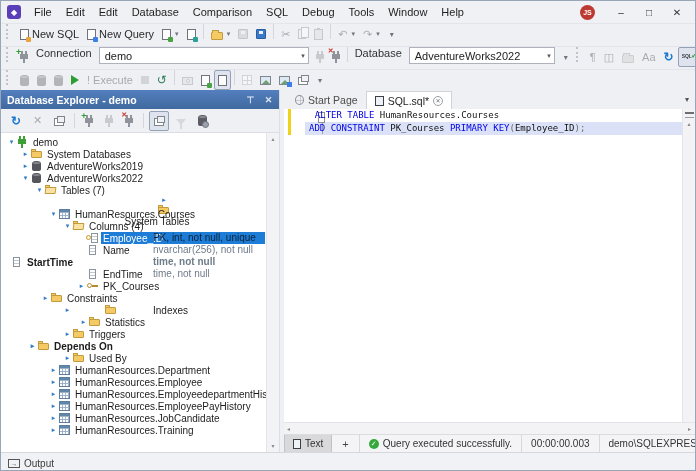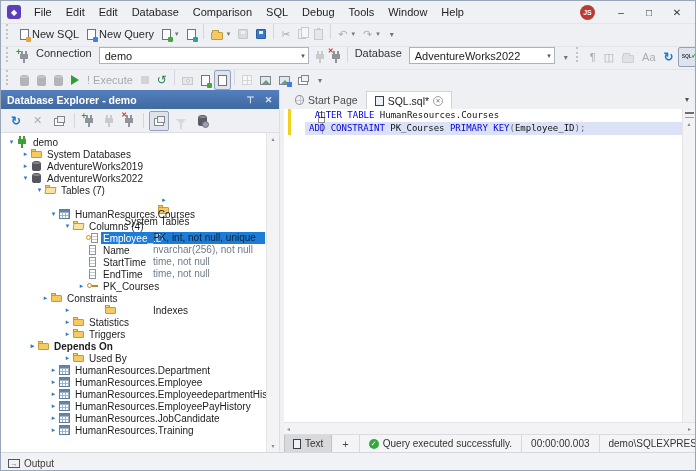--- a/index.html
+++ b/index.html
@@ -438,58 +438,58 @@
             <span class="t-desc">PK, int, not null, unique</span>
           </div>
           <div class="trow" style="padding-left: 76px;">
             <span class="t-arrow"></span>
             <span class="ti ti-col"></span>
             <span class="t-main">
               <span class="t-label">Name</span>
             </span>
             <span class="t-desc">nvarchar(256), not null</span>
           </div>
+          <div class="trow" style=" font-weight: bold;">
+            <span class="t-arrow"></span>
+            <span class="ti ti-col"></span>
+            <span class="t-main">
+              <span class="t-label">StartTime</span>
+            </span>
+            <span class="t-desc">time, not null</span>
+          </div>
           <div class="trow" style="padding-left: 76px;">
             <span class="t-arrow"></span>
             <span class="ti ti-col"></span>
             <span class="t-main">
-              <span class="t-label">StartTime</span>
+              <span class="t-label">EndTime</span>
             </span>
             <span class="t-desc">time, not null</span>
           </div>
           <div class="trow" style="padding-left: 76px;">
-            <span class="t-arrow"></span>
-            <span class="ti ti-col"></span>
-            <span class="t-main">
-              <span class="t-label">EndTime</span>
-            </span>
-            <span class="t-desc">time, not null</span>
-          </div>
-          <div class="trow" style="padding-left: 76px;">
             <span class="t-arrow">▸</span>
             <span class="ti ti-key"></span>
             <span class="t-main">
               <span class="t-label">PK_Courses</span>
             </span>
           </div>
           <div class="trow" style="padding-left: 40px;">
             <span class="t-arrow">▸</span>
             <span class="ti ti-folder"></span>
             <span class="t-main">
               <span class="t-label">Constraints</span>
             </span>
           </div>
           <div class="trow" style="padding-left: 62px; gap: 32px;">
             <span class="t-arrow">▸</span>
             <span class="ti ti-folder"></span>
             <span class="t-main">
               <span class="t-label">Indexes</span>
             </span>
           </div>
-          <div class="trow" style="padding-left: 62px;">
+          <div class="trow" style="padding-left: 78px;">
             <span class="t-arrow">▸</span>
             <span class="ti ti-folder"></span>
             <span class="t-main">
               <span class="t-label">Statistics</span>
             </span>
           </div>
           <div class="trow" style="padding-left: 62px;">
             <span class="t-arrow">▸</span>
             <span class="ti ti-folder"></span>
             <span class="t-main">

